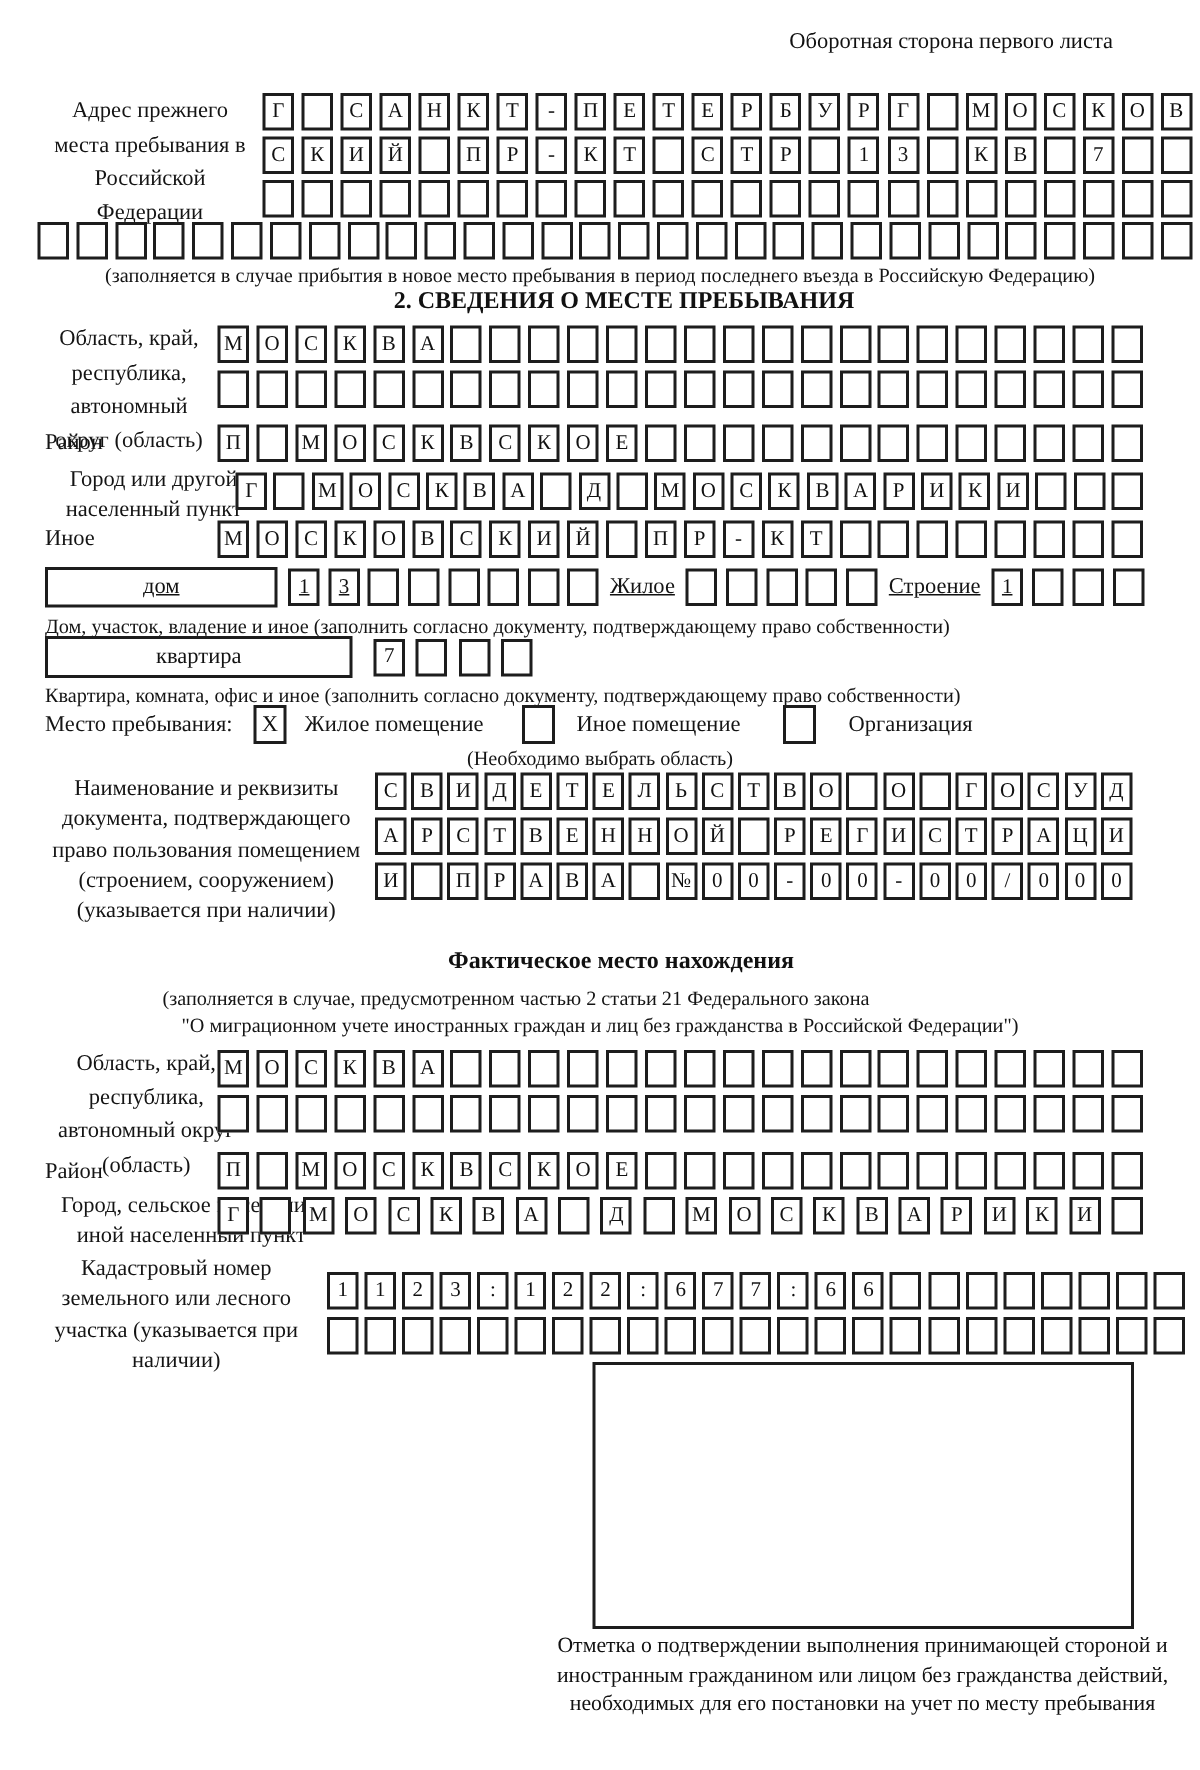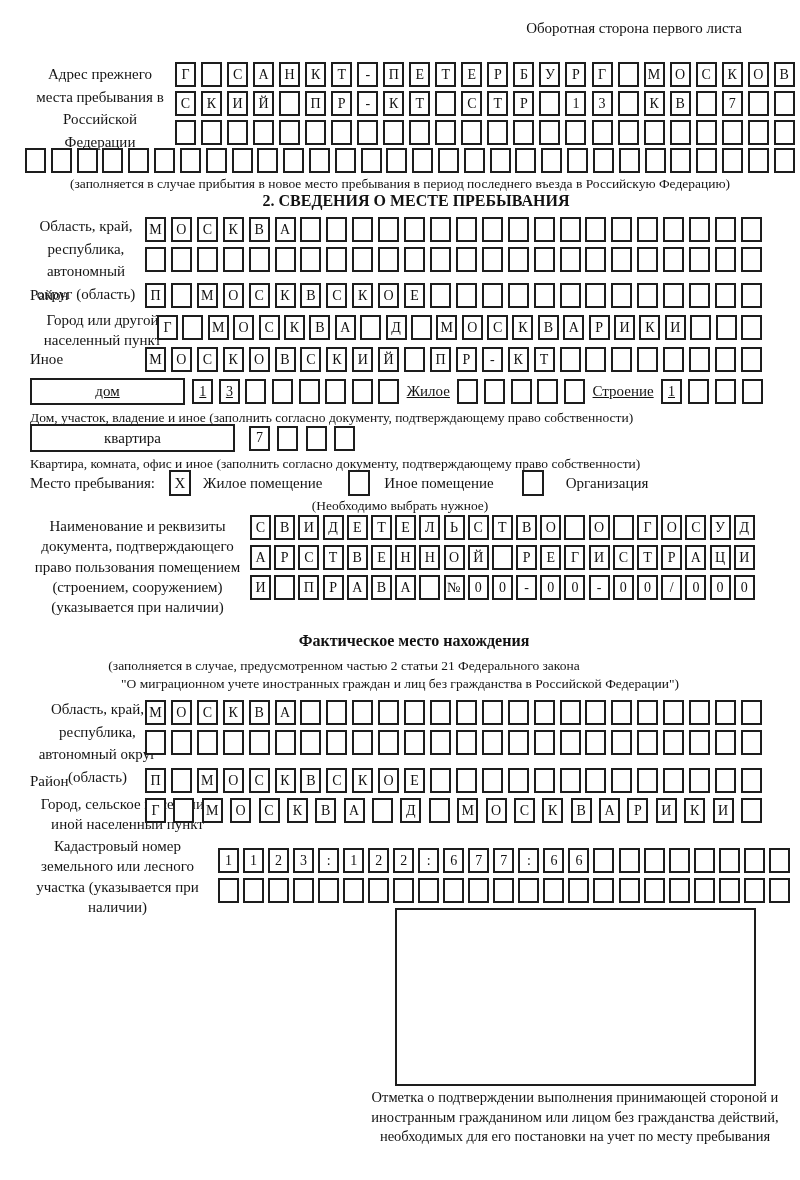--- a/index.html
+++ b/index.html
@@ -338,21 +338,21 @@
 
   <div class="flexline" style="top:470px;left:30px;">
     <span class="lbl" style="line-height:1;">Место пребывания:</span>
     <span class="chk" style="margin-left:14px;">X</span>
     <span class="lbl" style="line-height:1;margin-left:12px;">Жилое помещение</span>
     <span class="chk" style="margin-left:26px;"></span>
     <span class="lbl" style="line-height:1;margin-left:14px;">Иное помещение</span>
     <span class="chk" style="margin-left:28px;"></span>
     <span class="lbl" style="line-height:1;margin-left:22px;">Организация</span>
   </div>
-  <div class="abs caption-c" style="top:498px;left:150px;width:500px;">(Необходимо выбрать нужное)</div>
+  <div class="abs caption-c" style="top:498px;left:150px;width:500px;">(Необходимо выбрать область)</div>
 
   <div class="abs lbl-tight" style="top:516px;left:30px;width:215px;">Наименование и реквизиты документа, подтверждающего право пользования помещением (строением, сооружением) (указывается при наличии)</div>
   <div class="cellrow" style="top:515px;left:250px;width:505px;">
       <span class="cell">С</span>
       <span class="cell">В</span>
       <span class="cell">И</span>
       <span class="cell">Д</span>
       <span class="cell">Е</span>
       <span class="cell">Т</span>
       <span class="cell">Е</span>

